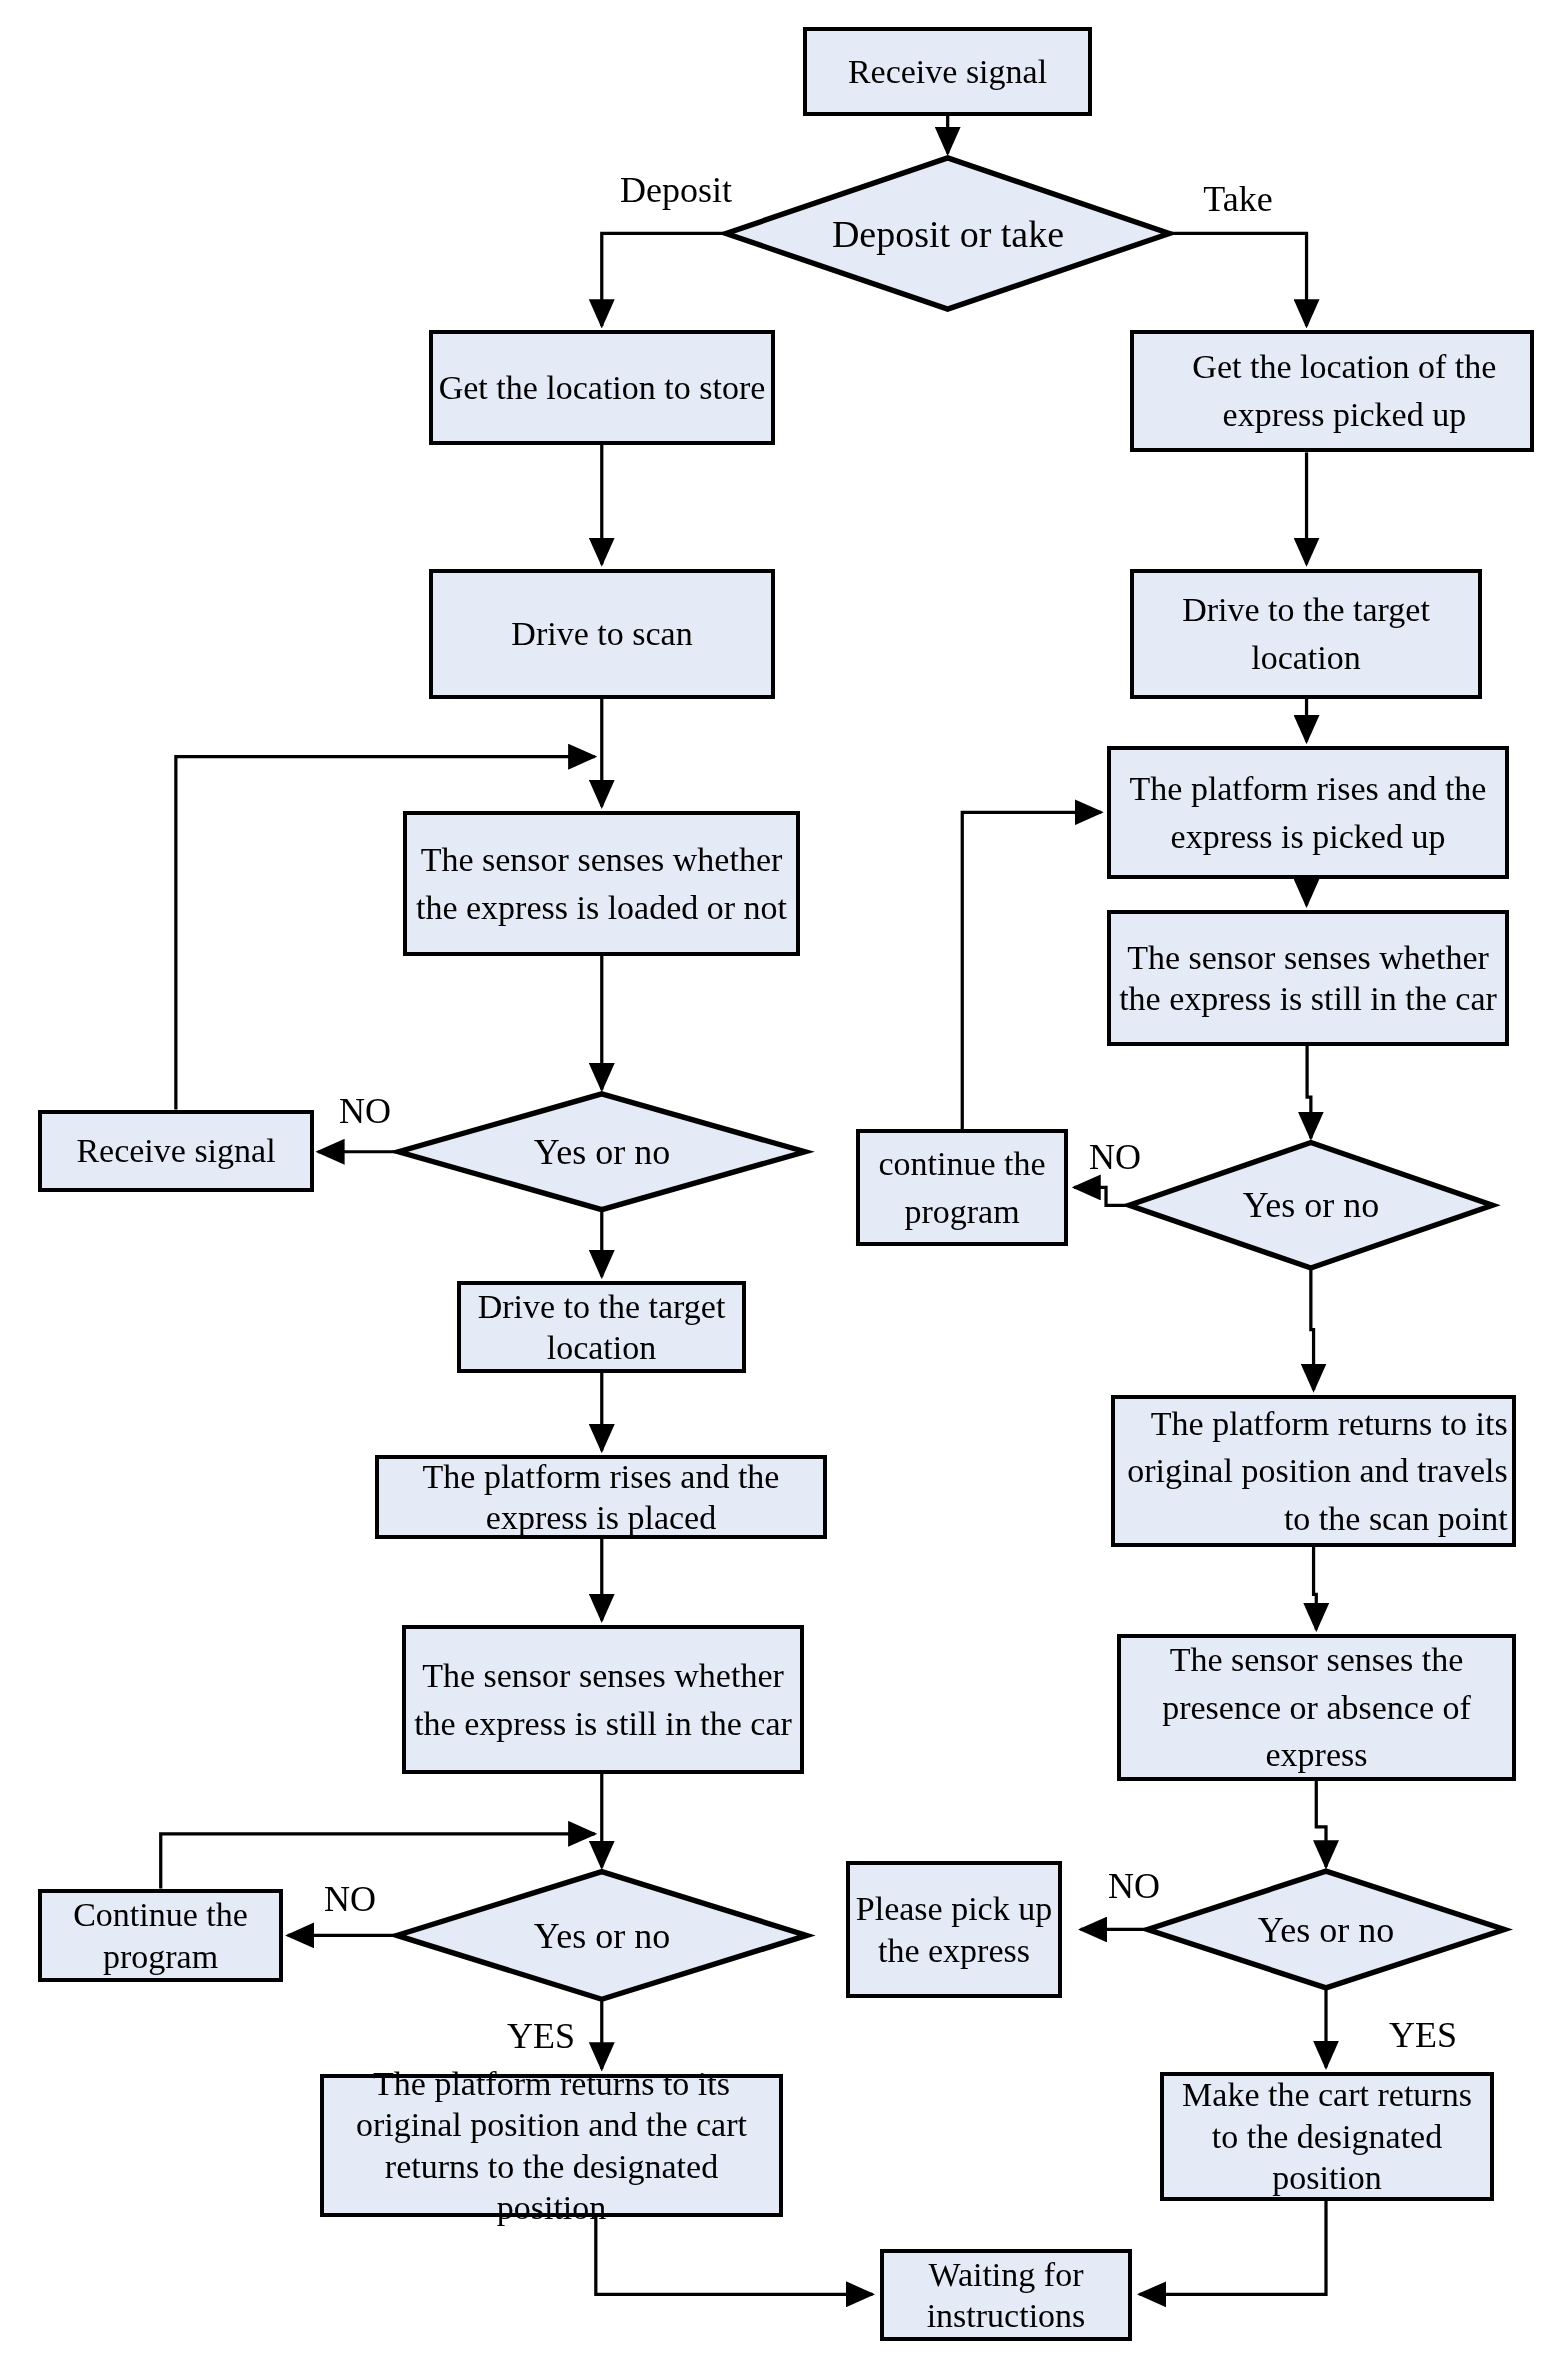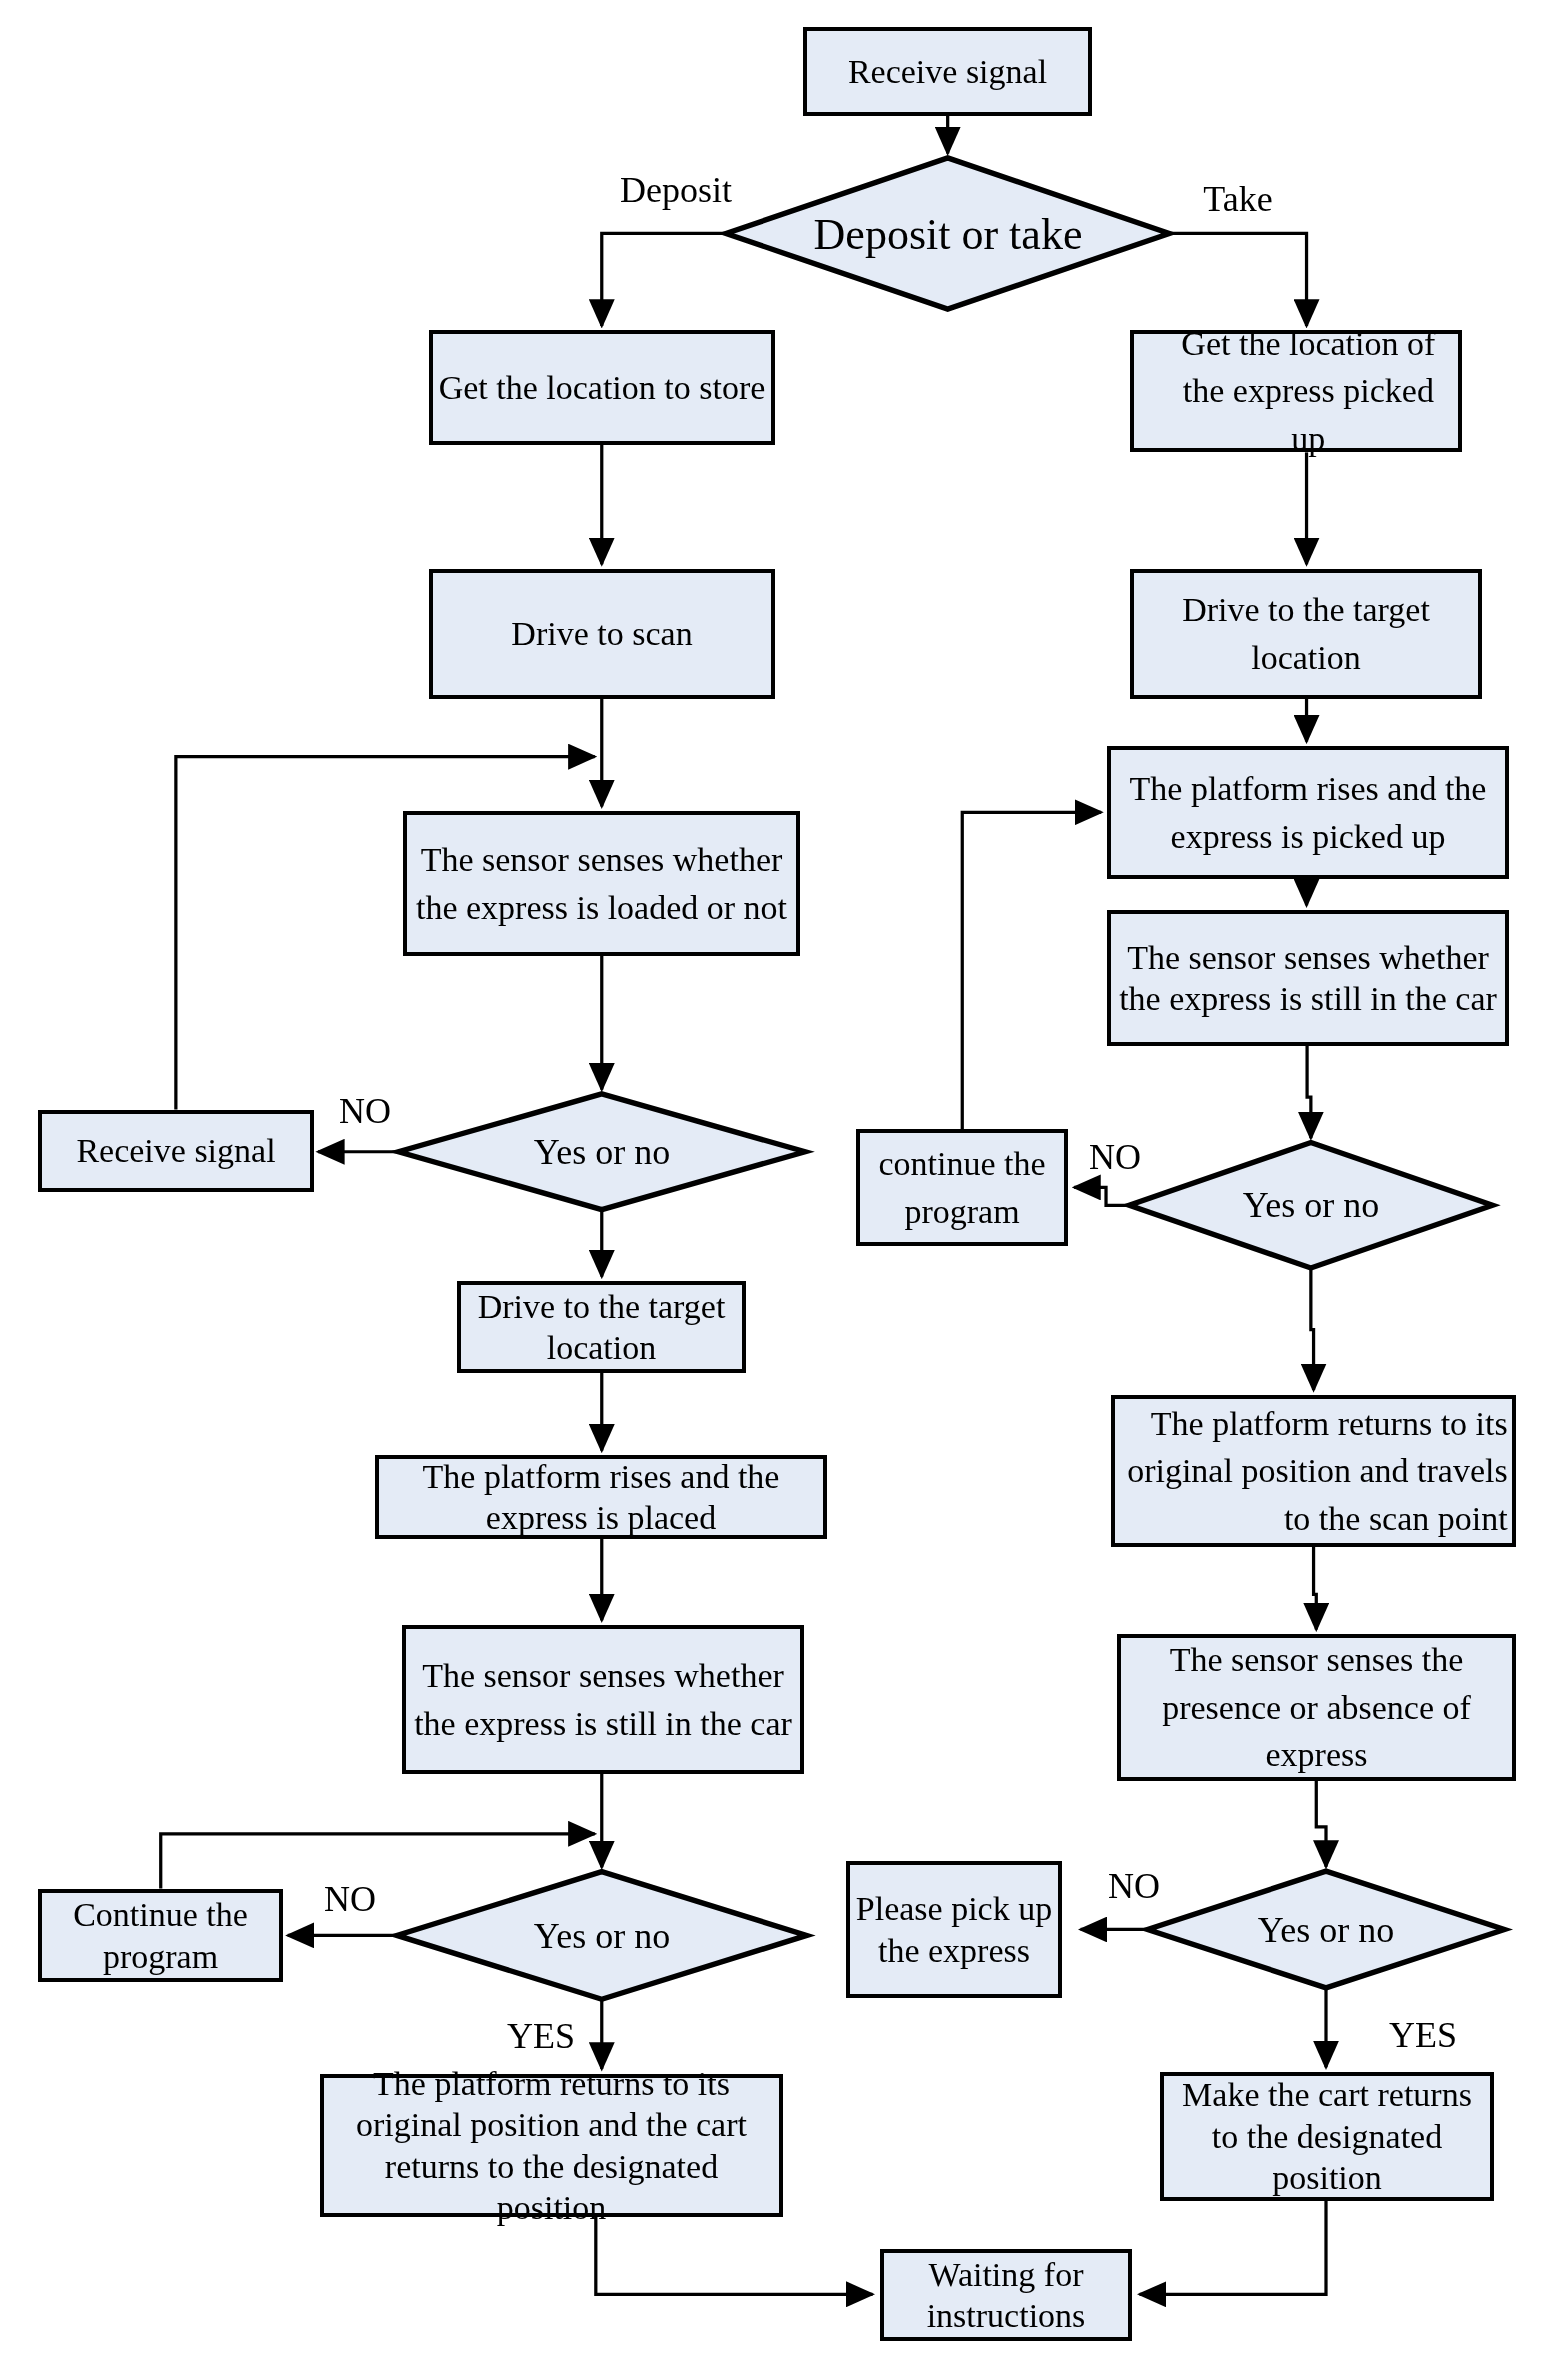--- a/index.html
+++ b/index.html
@@ -43,21 +43,21 @@
     padding: 0 4.3px;
   }
   .node.tight { line-height: 1.22; }
   .diamond-label, .edge-label {
     position: absolute;
     transform: translate(-50%, -50%);
     font-size: 36px;
     white-space: nowrap;
     text-align: center;
   }
-  .diamond-label.big { font-size: 44px; }
+  .diamond-label.big { font-size: 38px; }
 </style>
 </head>
 <body>
 
 <div class="page">
 
   <svg class="overlay" viewBox="0 0 2880 4398">
     <defs>
       <marker id="arrow" markerWidth="9" markerHeight="8" refX="8.2" refY="4" orient="auto" markerUnits="strokeWidth">
         <path d="M0,0 L9,4 L0,8 z"></path>
@@ -133,21 +133,21 @@
   </div>
 
   <div class="node tight" style="left:38px; top:1889px; width:245px; height:93px;">
     <span>Continue the program</span>
   </div>
 
   <div class="node tight" style="left:320px; top:2074px; width:463px; height:143px;">
     <span>The platform returns to its original position and the cart returns to the designated position</span>
   </div>
 
-  <div class="node" style="left:1130px; top:330px; width:332px; height:122px;padding-left:29px;">
+  <div class="node" style="left:1130px; top:330px; width:404px; height:122px;padding-left:29px;">
     <span>Get the location of the express picked up</span>
   </div>
 
   <div class="node" style="left:1130px; top:569px; width:352px; height:130px;">
     <span>Drive to the target location</span>
   </div>
 
   <div class="node" style="left:1107px; top:746px; width:402px; height:133px;">
     <span>The platform rises and the express is picked up</span>
   </div>

